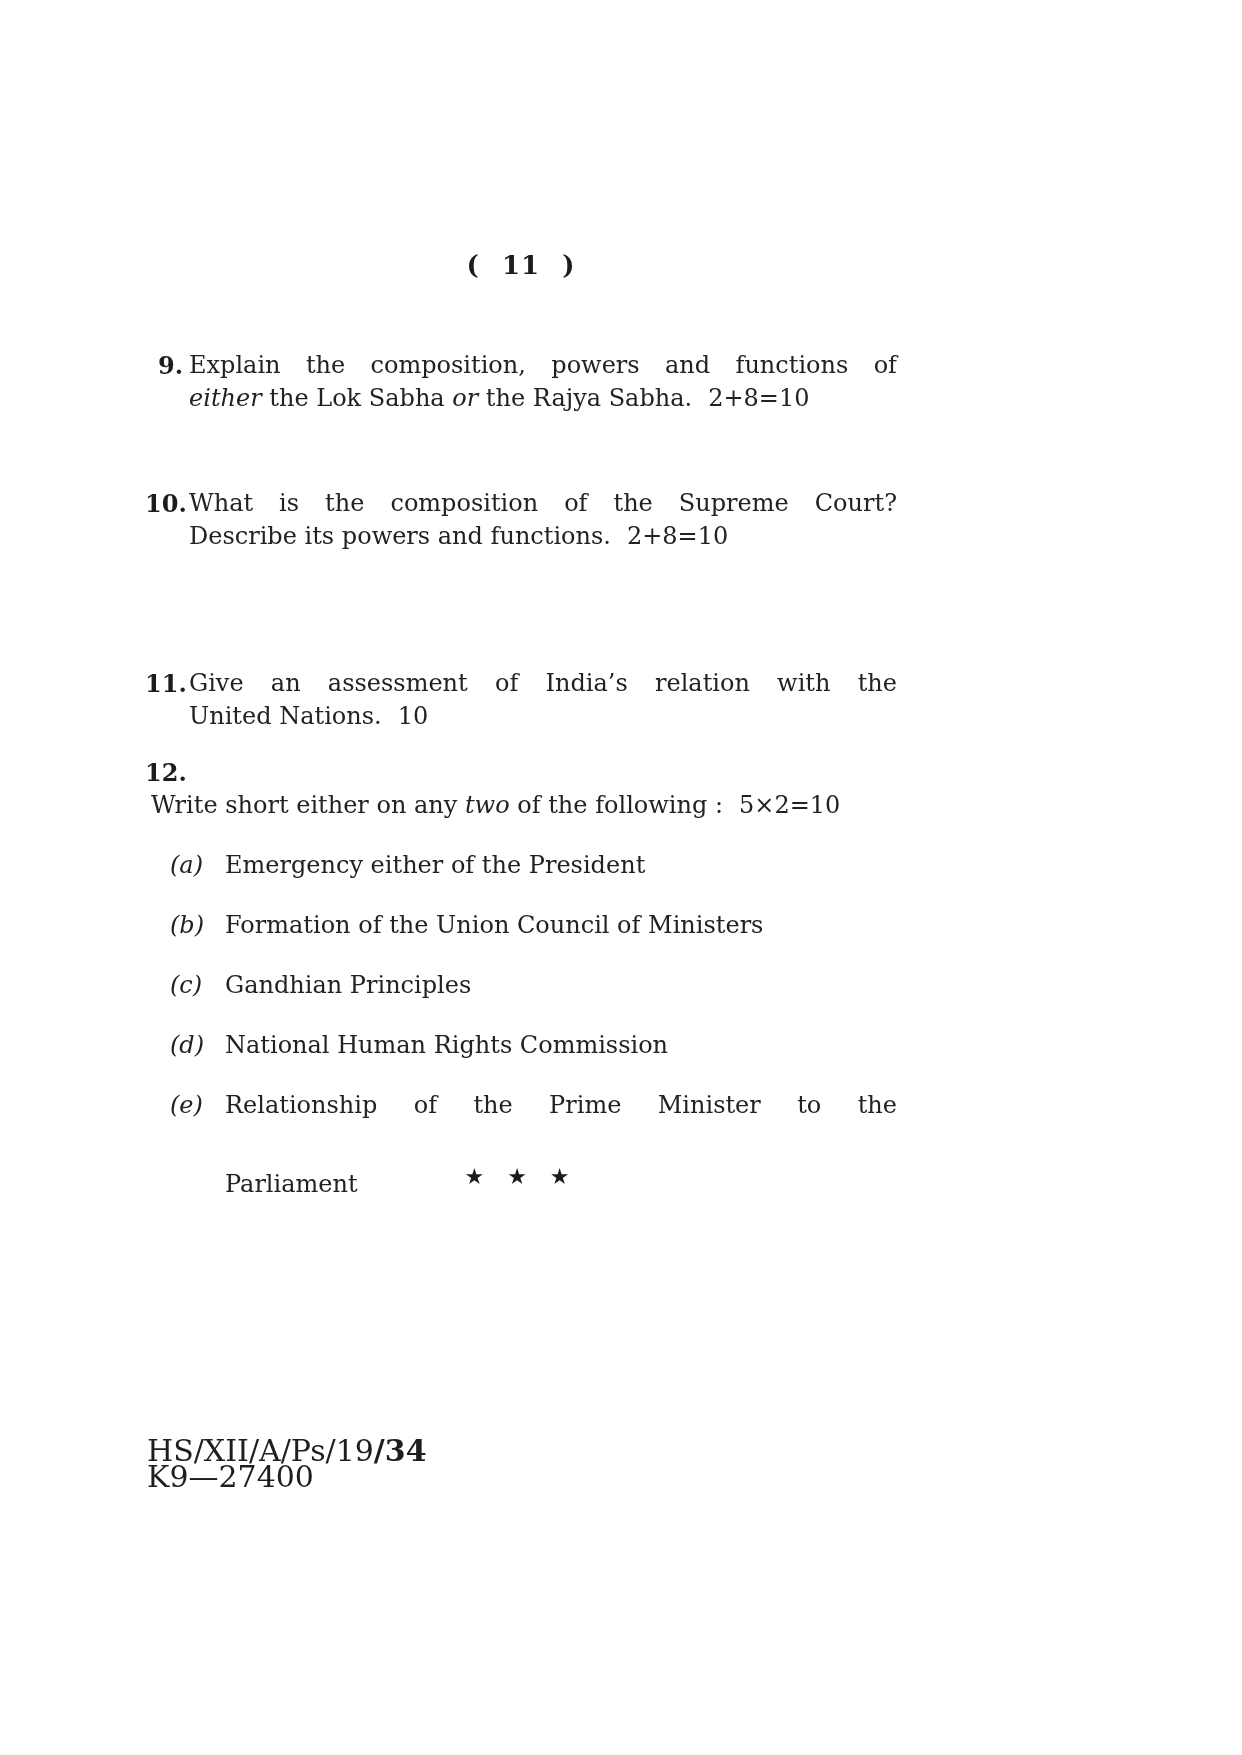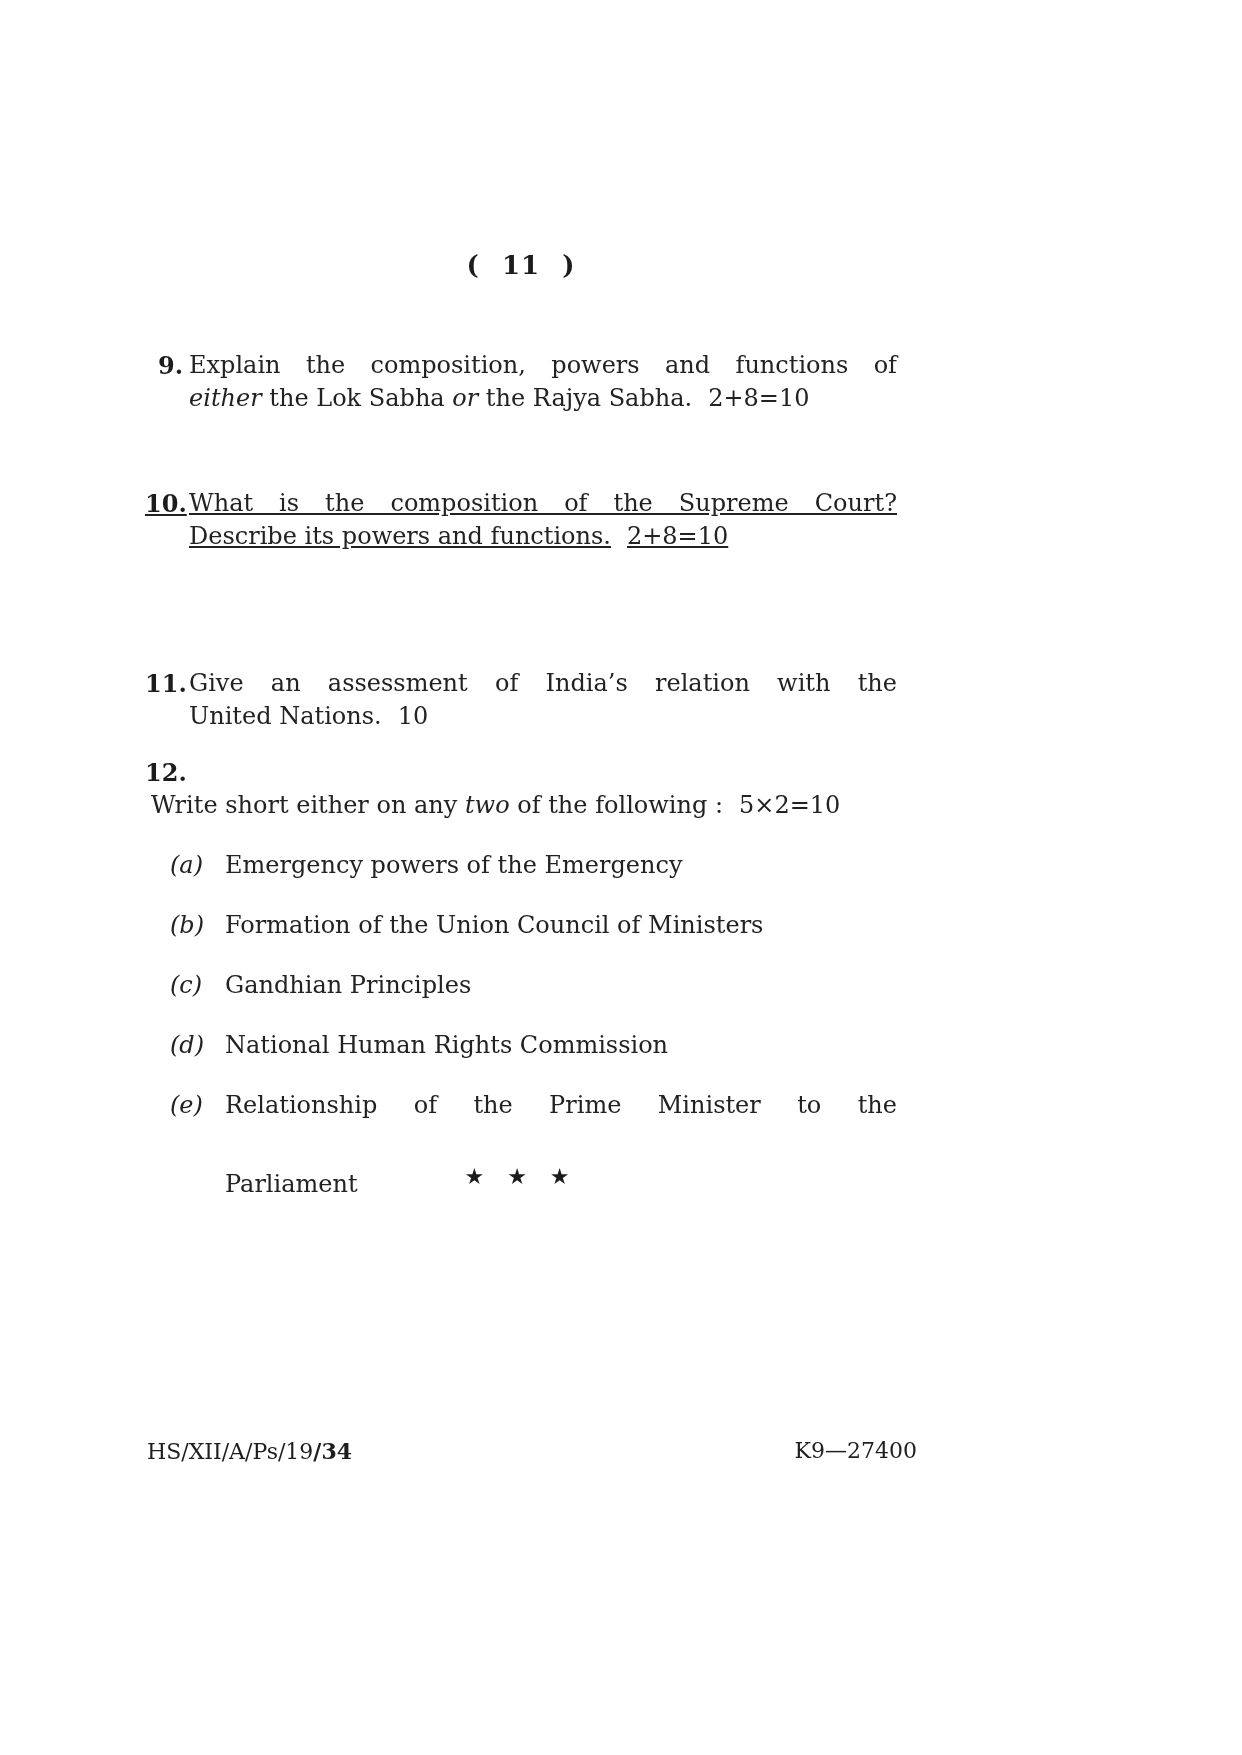--- a/index.html
+++ b/index.html
@@ -47,22 +47,23 @@
   .subitem-text { flex: 1; min-width: 0; }
   .stars {
     position: absolute; top: 1164px; left: 145px; width: 752px;
     text-align: center;
     font-size: 22px; letter-spacing: 8px;
     color: #1b1b1b;
   }
   .footer {
     position: absolute; top: 1438px; left: 147px; width: 770px;
     display: flex; justify-content: space-between;
-    font-size: 22px; line-height: 26px;
+    font-size: 30px; line-height: 26px;
     color: #1e1e1e;
+    flex-direction: column;
   }
   .footer-left { white-space: nowrap; }
   .footer-bold { font-weight: bold; }
   .footer-right { white-space: nowrap; }
 </style>
 </head>
 <body>
 
 <div class="page">
 
@@ -72,21 +73,21 @@
     <div class="q-num">9.</div>
     <div class="q-body">
       <div class="line-justify">Explain the composition, powers and functions of</div>
       <div class="line-last">
         <span><span class="em">either</span><span> the Lok Sabha </span><span class="em">or</span><span> the Rajya Sabha.</span></span>
         <span class="marks">2+8=10</span>
       </div>
     </div>
   </div>
 
-  <div class="question" style="top: 487px; text-decoration: underline;">
+  <div class="question" style="top: 487px;">
     <div class="q-num">10.</div>
     <div class="q-body">
       <div class="line-justify">What is the composition of the Supreme Court?</div>
       <div class="line-last">
         <span>Describe its powers and functions.</span>
         <span class="marks">2+8=10</span>
       </div>
     </div>
   </div>
 
@@ -104,21 +105,21 @@
   <div class="question" style="top: 756px; flex-direction: column;">
     <div class="q-num">12.</div>
     <div class="q-body">
       <div class="line-last">
         <span><span>Write short either on any </span><span class="em">two</span><span> of the following :</span></span>
         <span class="marks">5×2=10</span>
       </div>
 
       <div class="subitem">
         <div class="subitem-label">(a)</div>
-        <div class="subitem-text">Emergency powers of the Emergency</div>
+        <div class="subitem-text">Emergency either of the President</div>
       </div>
 
       <div class="subitem">
         <div class="subitem-label">(b)</div>
         <div class="subitem-text">Formation of the Union Council of Ministers</div>
       </div>
 
       <div class="subitem">
         <div class="subitem-label">(c)</div>
         <div class="subitem-text">Gandhian Principles</div>

